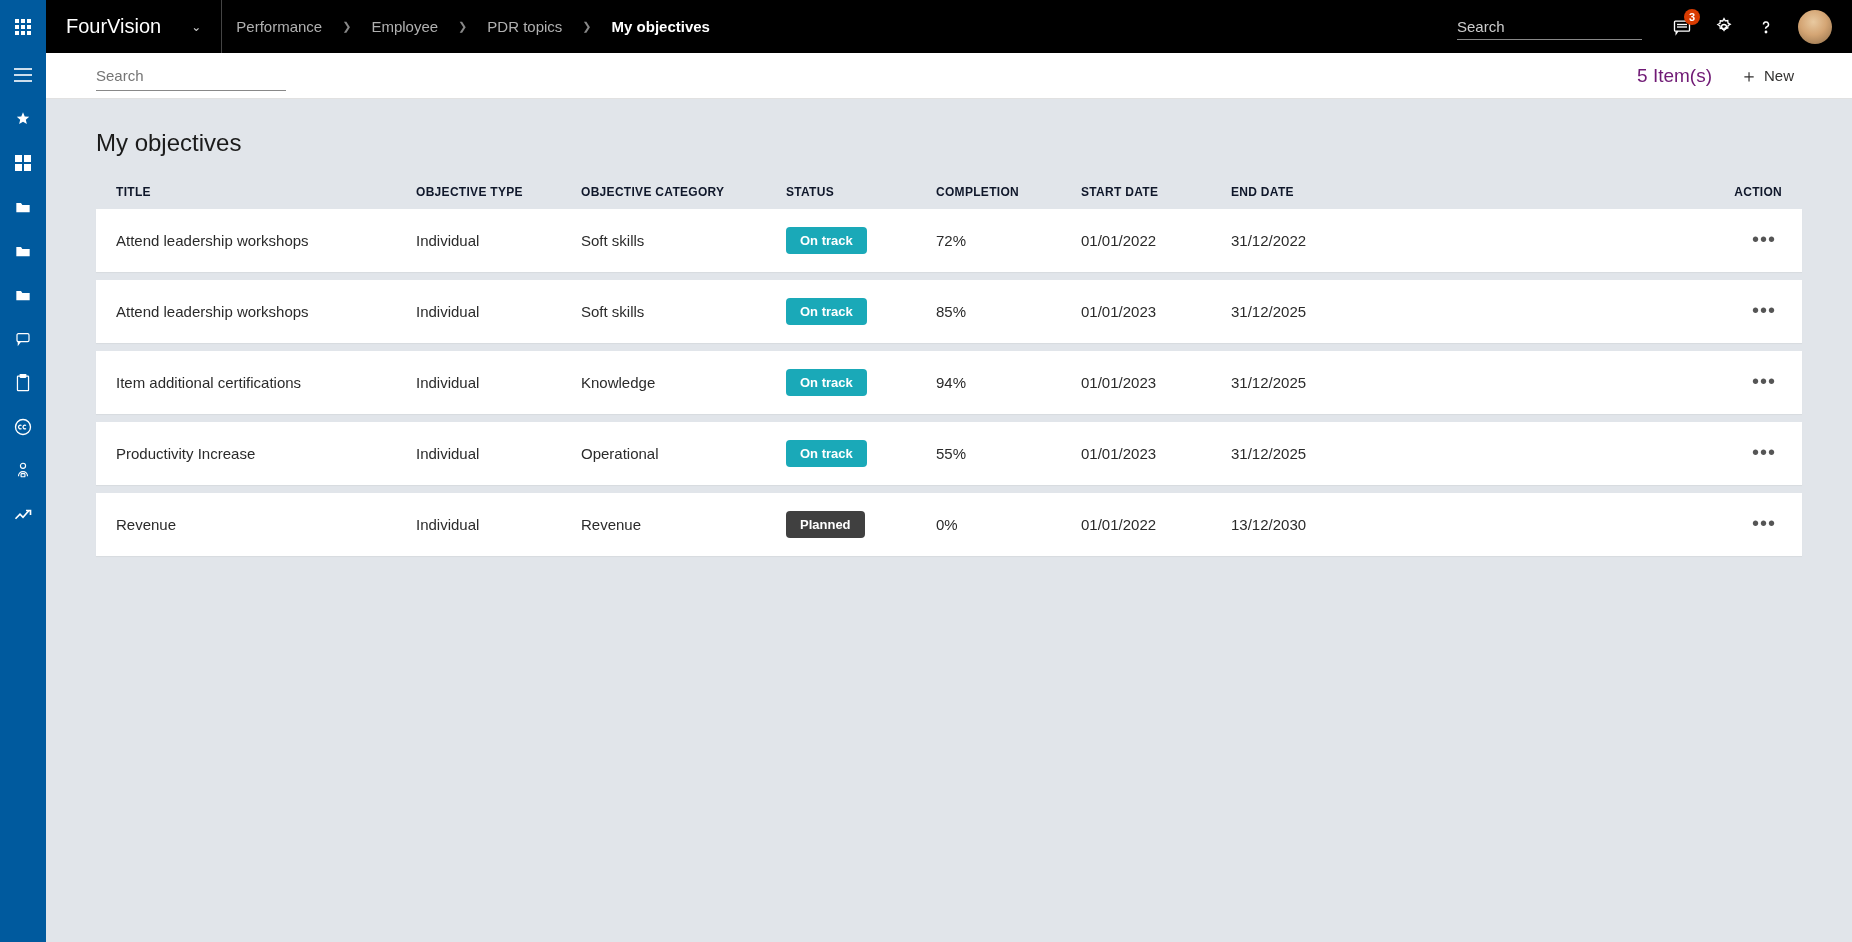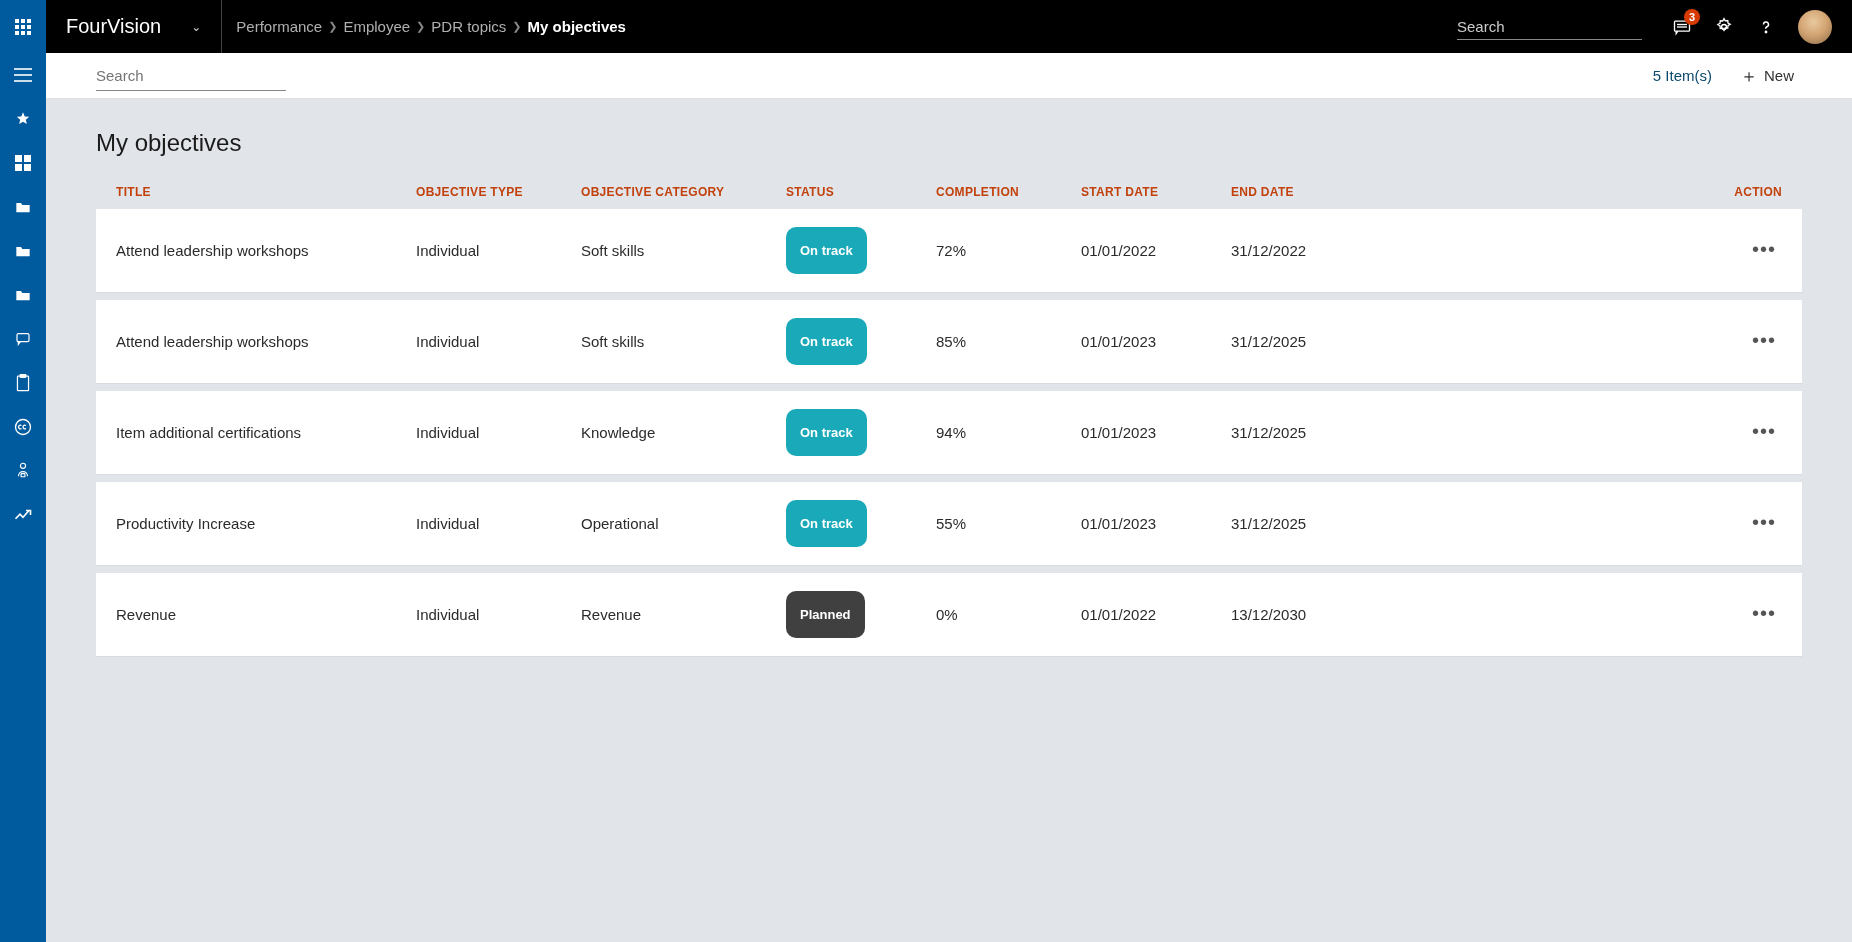--- a/index.html
+++ b/index.html
@@ -4,61 +4,61 @@
 <style>
 * { margin: 0; padding: 0; box-sizing: border-box; }
 body { font-family: "Segoe UI", Arial, sans-serif; font-size: 14px; color: #323130; background: #e1e5e8; overflow: hidden; }
 .app { display: flex; flex-direction: column; height: 100vh; width: 100vw; }
 
 
 .topbar { height: 53px; background: #000; color: #fff; display: flex; align-items: center; }
 .topbar .waffle { width: 46px; height: 53px; display: flex; align-items: center; justify-content: center; background: #005a9e; }
 .topbar .brand { display: flex; align-items: center; padding: 0 20px; font-size: 20px; font-weight: 400; border-right: 1px solid #444; height: 100%; gap: 30px; }
 .topbar .brand .chevron { font-size: 12px; color: #ccc; }
-.breadcrumb { display: flex; align-items: center; gap: 6px; padding: 0 14px; font-size: 15px; color: #b0b0b0; }
+.breadcrumb { display: flex; align-items: center; gap: 20px; padding: 0 14px; font-size: 15px; color: #b0b0b0; }
 .breadcrumb .sep { font-size: 11px; color: #888; }
 .breadcrumb .current { color: #fff; font-weight: 600; }
 .topbar .spacer { flex: 1; }
 .topbar .search { width: 185px; border-bottom: 1px solid #888; color: #fff; padding: 4px 0; font-size: 15px; background: transparent; }
 .topbar .icons { display: flex; align-items: center; gap: 22px; padding: 0 20px 0 30px; }
 .topbar .icons .icon { position: relative; display: flex; align-items: center; }
 .topbar .badge { position: absolute; top: -8px; right: -8px; background: #d83b01; color: #fff; border-radius: 50%; width: 16px; height: 16px; font-size: 11px; display: flex; align-items: center; justify-content: center; font-weight: 600; }
 .avatar { width: 34px; height: 34px; border-radius: 50%; background: radial-gradient(circle at 45% 35%, #e8c9a0 0%, #d4a574 45%, #8b6b47 100%); }
 
 
 .main { display: flex; flex: 1; min-height: 0; }
 .sidenav { width: 46px; background: #005a9e; display: flex; flex-direction: column; align-items: center; padding-top: 0; }
 .sidenav .nav-item { width: 46px; height: 44px; display: flex; align-items: center; justify-content: center; color: #fff; cursor: pointer; }
 
 
 .content { flex: 1; display: flex; flex-direction: column; min-width: 0; }
 .toolbar { height: 46px; background: #fff; display: flex; align-items: center; padding: 0 50px; gap: 20px; border-bottom: 1px solid #e1e1e1; }
 .toolbar .search-input { width: 190px; border: none; border-bottom: 1px solid #888; padding: 6px 0; font-size: 15px; outline: none; background: transparent; }
 .toolbar .spacer { flex: 1; }
-.toolbar .count { font-size: 15px; color: #0c4a6e; }
+.toolbar .count { font-size: 19px; color: #701a75; }
 .toolbar .new-btn { display: flex; align-items: center; gap: 6px; font-size: 15px; cursor: pointer; padding: 4px 8px; }
 .toolbar .new-btn .plus { font-size: 18px; font-weight: 300; }
 
 .page { flex: 1; padding: 30px 50px; overflow: auto; background: #e1e5ea; }
 .page h1 { font-size: 24px; font-weight: 400; margin-bottom: 18px; color: #1b1b1b; }
 
 .grid { width: 100%; }
-.grid .head { display: flex; padding: 10px 20px; font-size: 12px; font-weight: 600; letter-spacing: 0.3px; color: #c2410c; text-transform: uppercase; }
+.grid .head { display: flex; padding: 10px 20px; font-size: 12px; font-weight: 600; letter-spacing: 0.3px; color: #0f172a; text-transform: uppercase; }
 .col-title      { width: 300px; }
 .col-type       { width: 165px; }
 .col-category   { width: 205px; }
 .col-status     { width: 150px; }
 .col-completion { width: 145px; }
 .col-start      { width: 150px; }
 .col-end        { width: 210px; }
 .col-action     { flex: 1; text-align: right; }
 
 .row { display: flex; align-items: center; background: #fff; margin-bottom: 8px; padding: 18px 20px; font-size: 15px; color: #2b2b2b; box-shadow: 0 1px 1px rgba(0,0,0,0.04); }
 .row .col { }
-.badge-status { display: inline-block; padding: 16px 14px; border-radius: 10px; font-size: 13px; font-weight: 600; color: #fff; }
+.badge-status { display: inline-block; padding: 6px 14px; border-radius: 4px; font-size: 13px; font-weight: 600; color: #fff; }
 .status-ontrack { background: #1aa9b8; }
 .status-planned { background: #404040; }
 .row .action-dots { font-size: 20px; letter-spacing: 1px; color: #555; cursor: pointer; padding-right: 6px; line-height: 0.6; }
 
 svg { display: block; }
 </style>
 </head>
 <body>
 
 <div class="app">

